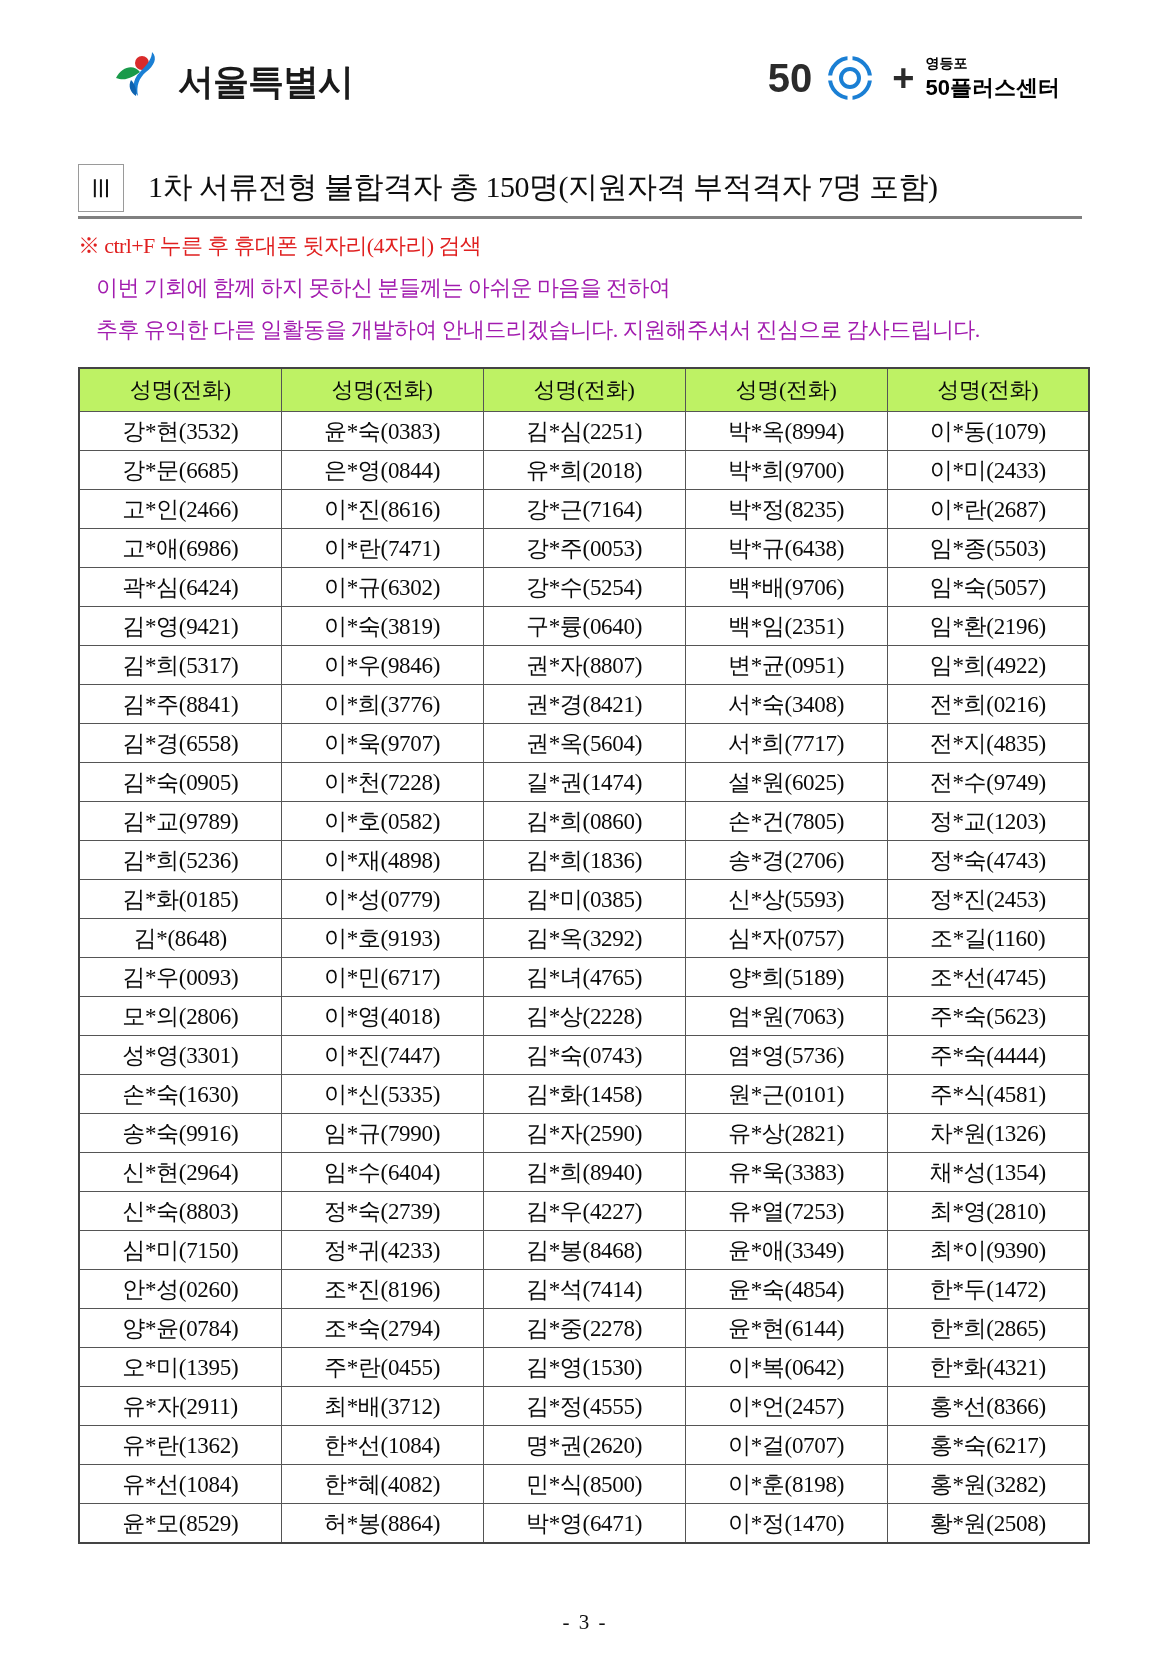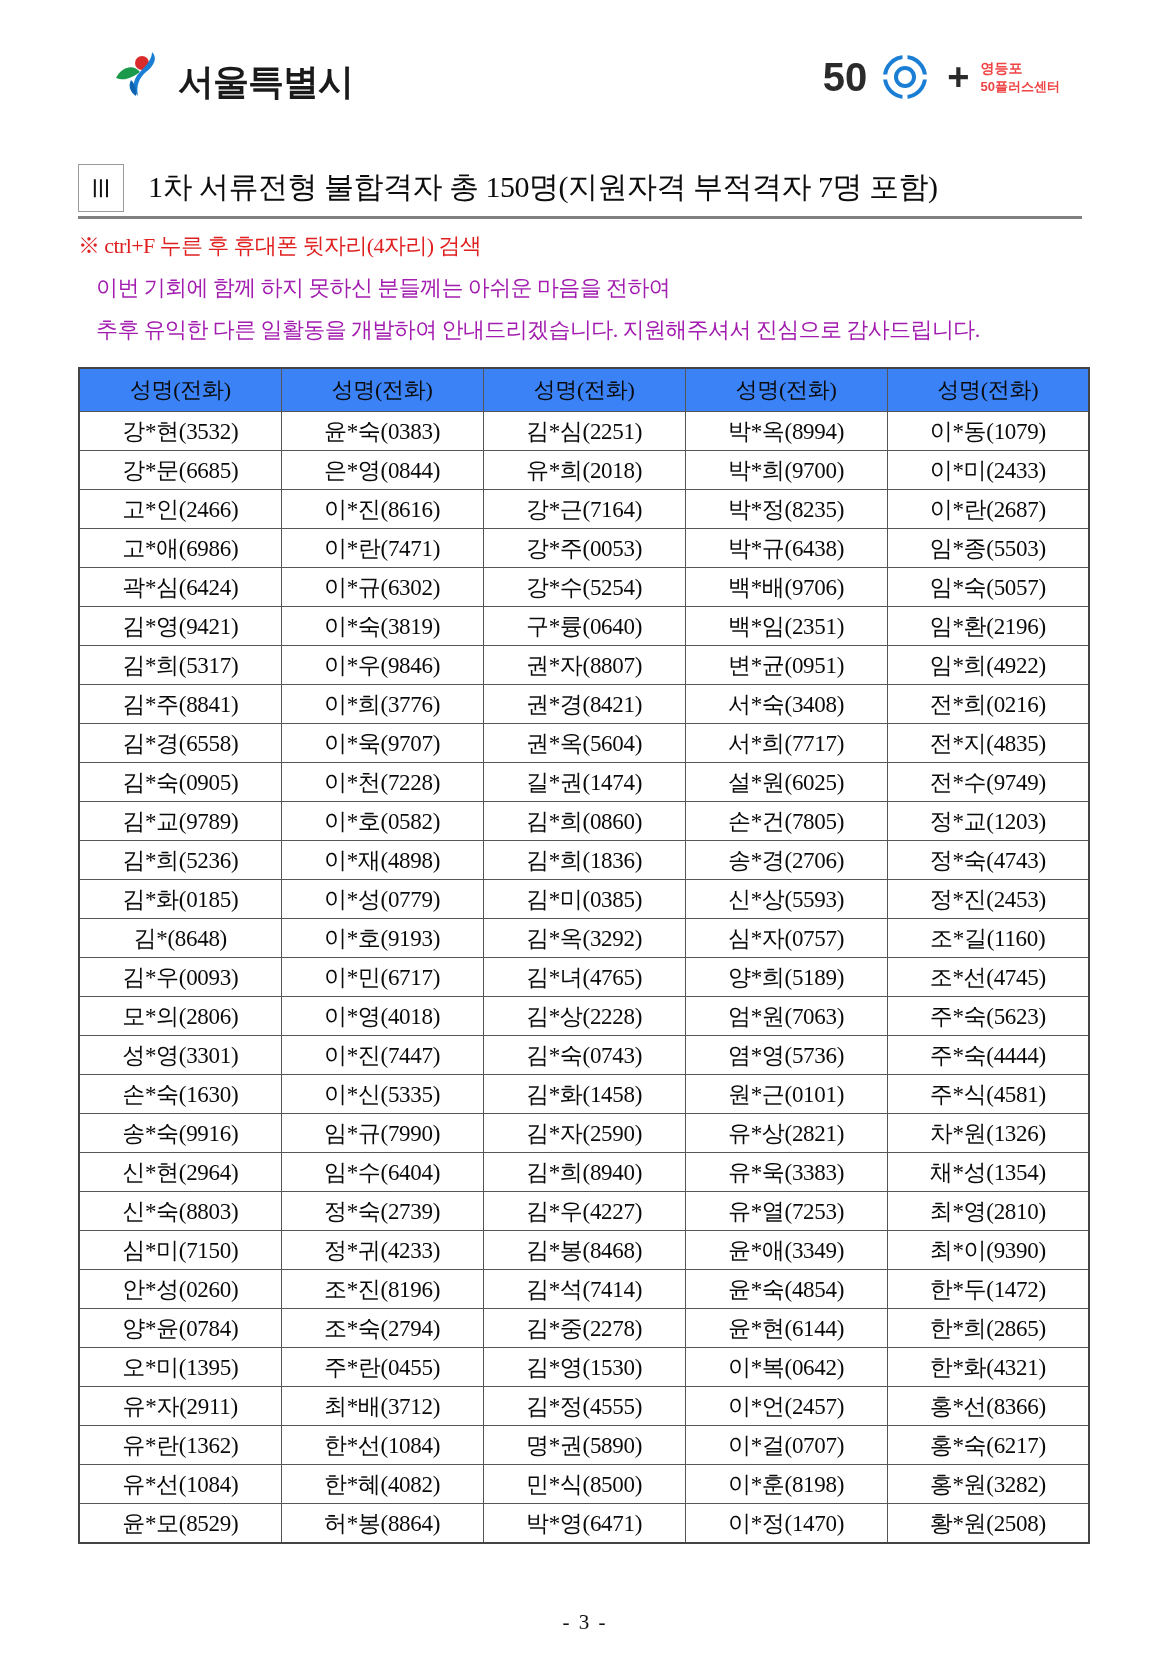--- a/index.html
+++ b/index.html
@@ -80,25 +80,25 @@
   .plus-sign {
     font-size: 38px;
     font-weight: 700;
     color: #2b2b2b;
     margin-left: 4px;
   }
   .fifty-sub {
     font-family: "Liberation Sans", "DejaVu Sans", sans-serif;
     font-size: 15px;
     font-weight: 700;
-    color: #ef4444;
+    color: #000000;
     line-height: 1.35;
   }
   .fifty-sub .l1 { display:block; font-size: 14px; }
-  .fifty-sub .l2 { display:block; font-size: 13px; }
+  .fifty-sub .l2 { display:block; font-size: 22px; }
 
   
   .section {
     margin: 14px 0 0 78px;
     width: 1004px;
   }
   .section-head {
     display: flex;
     align-items: stretch;
     border-bottom: 3px solid #808080;
@@ -155,21 +155,21 @@
     border: 1px solid #555555;
     text-align: center;
     font-size: 23px;
     height: 38px;
     padding: 0;
     letter-spacing: -0.3px;
     color: #0a0a0a;
     font-family: "Liberation Serif", "DejaVu Serif", serif;
   }
   table.names th {
-    background: #3b82f6;
+    background: #bef264;
     font-weight: 400;
     height: 42px;
     font-size: 22px;
   }
   table.names { border: 2px solid #444; }
 
   .footer {
     position: absolute;
     bottom: 58px;
     left: 0;
@@ -429,21 +429,21 @@
           <tr>
             <td>유*자(2911)</td>
             <td>최*배(3712)</td>
             <td>김*정(4555)</td>
             <td>이*언(2457)</td>
             <td>홍*선(8366)</td>
           </tr>
           <tr>
             <td>유*란(1362)</td>
             <td>한*선(1084)</td>
-            <td>명*권(5890)</td>
+            <td>명*권(2620)</td>
             <td>이*걸(0707)</td>
             <td>홍*숙(6217)</td>
           </tr>
           <tr>
             <td>유*선(1084)</td>
             <td>한*혜(4082)</td>
             <td>민*식(8500)</td>
             <td>이*훈(8198)</td>
             <td>홍*원(3282)</td>
           </tr>

